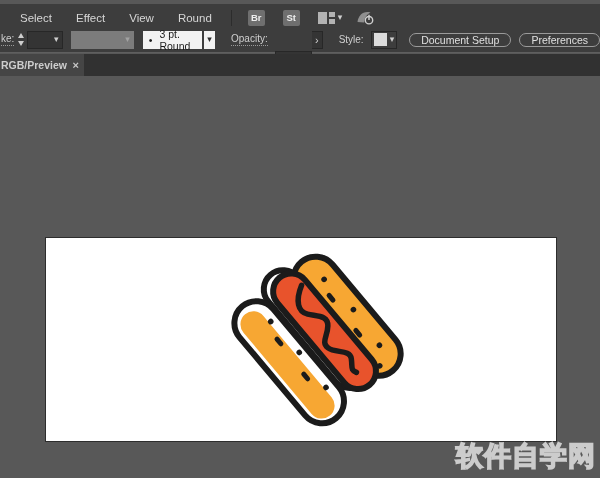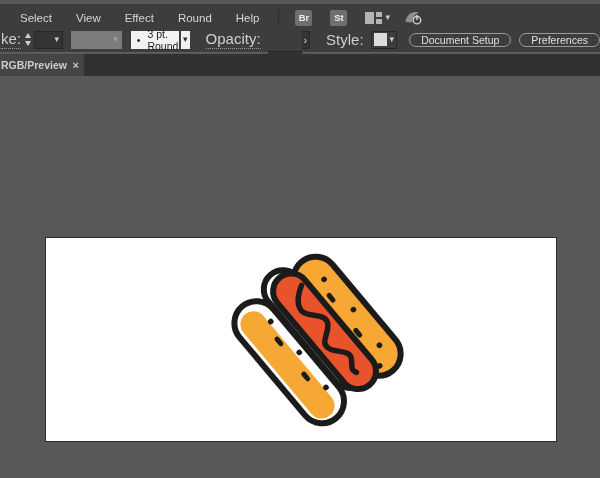--- a/index.html
+++ b/index.html
@@ -30,21 +30,21 @@
   .workspace-icon .pane-r span { width:6px; height:5px; background:#b3b3b3; display:block; }
   .chev { color:#cfcfcf; font-size:9px; line-height:1; }
   .gpu-icon { margin-left:14px; display:flex; align-items:center; }
 
   
   .control-bar {
     position:absolute; top:27px; left:0; width:600px; height:26px;
     background:#3d3d3d; border-bottom:1px solid #5f5f5f;
     display:flex; align-items:center; padding-left:1px;
   }
-  .ctl-label { color:#cfcfcf; font-size:15px; border-bottom:1px dotted #9a9a9a; padding-bottom:1px; white-space:nowrap; }
+  .ctl-label { color:#cfcfcf; font-size:10px; border-bottom:1px dotted #9a9a9a; padding-bottom:1px; white-space:nowrap; }
   .stepper { display:flex; flex-direction:column; justify-content:center; gap:3px; margin:0 3px 0 4px; }
   .tri-up { width:0; height:0; border-left:3.5px solid transparent; border-right:3.5px solid transparent; border-bottom:5px solid #cfcfcf; }
   .tri-down { width:0; height:0; border-left:3.5px solid transparent; border-right:3.5px solid transparent; border-top:5px solid #cfcfcf; }
   .dark-field {
     height:18px; background:#343434; border:1px solid #272727;
     display:flex; align-items:center; color:#d8d8d8; font-size:10.5px;
   }
   .stroke-combo { width:46px; justify-content:flex-end; padding-right:3px; }
   .disabled-combo {
     width:84px; height:18px; background:#7c7c7c; margin-left:8px;
@@ -107,24 +107,23 @@
   }
   .wm-en { font-size:12.5px; font-weight:bold; letter-spacing:2.5px; color:#d2d2d2; margin-top:3px; }
 </style>
 </head>
 <body>
 
 <div class="screen">
 
   <div class="menu-bar">
     <div class="menu-item">Select</div>
+    <div class="menu-item">Effect</div>
     <div class="menu-item">View</div>
-    <div class="menu-item">Effect</div>
     <div class="menu-item">Round</div>
-    <div class="menu-item">Help</div>
     <div class="vsep"></div>
     <div class="badge-btn">Br</div>
     <div class="badge-btn">St</div>
     <div class="workspace-icon">
       <span class="pane-l"></span>
       <span class="pane-r">
           <span></span>
           <span></span>
         </span>
     </div>
@@ -206,15 +205,16 @@
           <circle class="ink" cx="42" cy="30" r="2.8"></circle>
 
           <rect class="outline" x="-72" y="-23" width="140" height="36" rx="18" fill="#E8532C"></rect>
           <path class="wave" d="M -52,-17 C -44,-2 -34,3 -26,-3 S -12,-18 -4,-11 S 4,5 13,3 S 28,-13 36,-8 S 44,0 50,-3"></path>
         </g>
       </svg>
     </div>
   </div>
 
   <div class="watermark">
+    <div class="wm-cn">软件自学网</div>
   </div>
 
 </div>
 
 </body></html>

